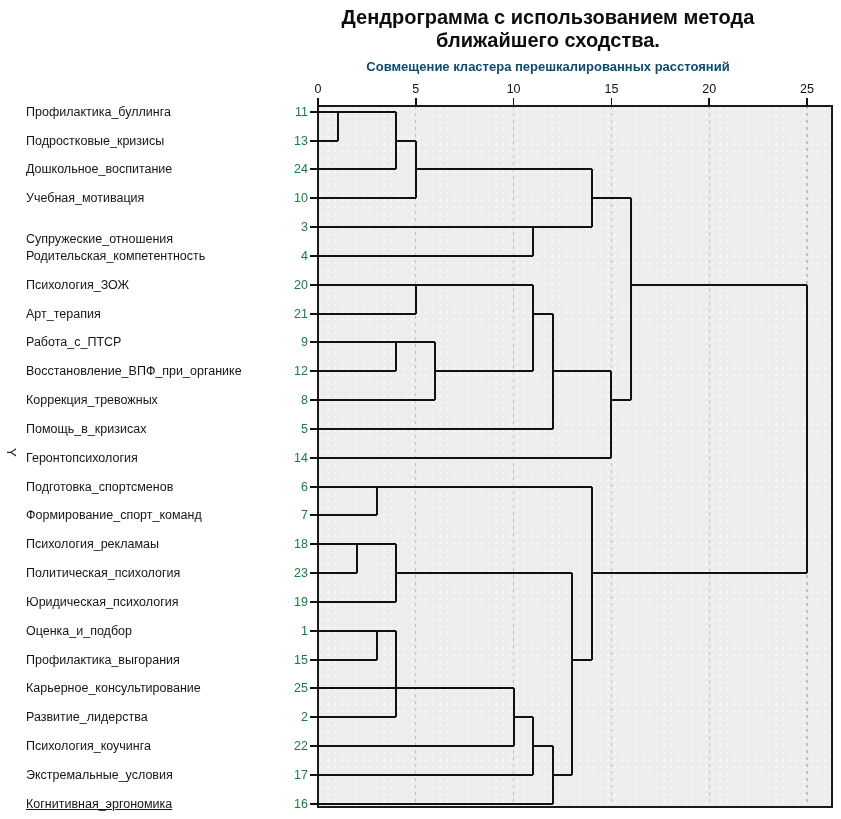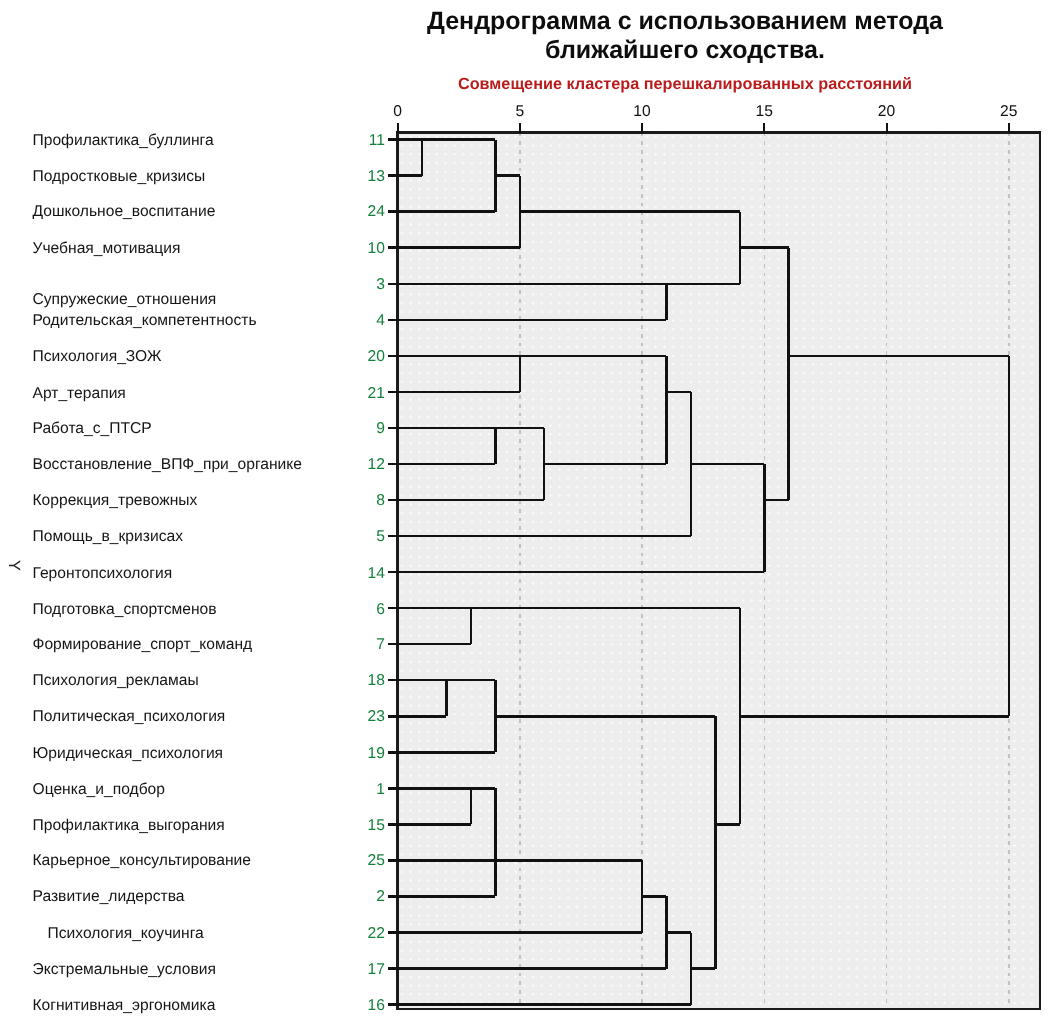--- a/index.html
+++ b/index.html
@@ -1,21 +1,21 @@
 <!DOCTYPE html>
 <html><head>
 <meta charset="utf-8">
 <style>
   html,body{margin:0;padding:0;background:#ffffff;}
   body{width:841px;height:819px;position:relative;overflow:hidden;
        font-family:"Liberation Sans",sans-serif;color:#111;}
   #stage{position:absolute;inset:0;}
   .titleblock{position:absolute;left:255px;top:6px;width:586px;text-align:center;}
   .title{font-size:20px;font-weight:700;line-height:23px;color:#0d0d0d;}
-  .subtitle{margin-top:7px;font-size:13px;font-weight:700;color:#b91c1c;}
+  .subtitle{margin-top:7px;font-size:13px;font-weight:700;color:#0c4a6e;}
   #plot-bg{position:absolute;left:318px;top:106px;width:514px;height:701px;
            background-color:#ededed;
            background-image:radial-gradient(#fbfbfb 1px, rgba(0,0,0,0) 1px);
            background-size:7px 7px;}
   #dendro-svg{position:absolute;left:0;top:0;}
   .grid{stroke:#c2c2c2;stroke-width:1.2;stroke-dasharray:3,4;}
   .frame{fill:none;stroke:#1a1a1a;stroke-width:2;}
   .tree{stroke:#111;stroke-width:2;fill:none;}
   .tick{stroke:#111;stroke-width:1.6;}
   .ticklabel{font-family:"Liberation Sans",sans-serif;font-size:12.5px;fill:#111;}
@@ -149,23 +149,23 @@
       <div class="leaf-label" style="top: 449.696px;">Геронтопсихология</div>
       <div class="leaf-label" style="top: 478.529px;">Подготовка_спортсменов</div>
       <div class="leaf-label" style="top: 507.362px;">Формирование_спорт_команд</div>
       <div class="leaf-label" style="top: 536.195px;">Психология_рекламаы</div>
       <div class="leaf-label" style="top: 565.028px;">Политическая_психология</div>
       <div class="leaf-label" style="top: 593.861px;">Юридическая_психология</div>
       <div class="leaf-label" style="top: 622.694px;">Оценка_и_подбор</div>
       <div class="leaf-label" style="top: 651.527px;">Профилактика_выгорания</div>
       <div class="leaf-label" style="top: 680.36px;">Карьерное_консультирование</div>
       <div class="leaf-label" style="top: 709.193px;">Развитие_лидерства</div>
-      <div class="leaf-label" style="top: 738.026px; margin-left: 12px;">Психология_коучинга</div>
+      <div class="leaf-label" style="top: 738.026px;">Психология_коучинга</div>
       <div class="leaf-label" style="top: 766.859px;">Экстремальные_условия</div>
-      <div class="leaf-label" style="top: 795.692px;">Когнитивная_эргономика</div>
+      <div class="leaf-label" style="top: 795.692px; text-decoration: underline;">Когнитивная_эргономика</div>
     </div>
   <div id="cases-layer">
       <div class="case-number" style="top: 103.7px;">11</div>
       <div class="case-number" style="top: 132.533px;">13</div>
       <div class="case-number" style="top: 161.366px;">24</div>
       <div class="case-number" style="top: 190.199px;">10</div>
       <div class="case-number" style="top: 219.032px;">3</div>
       <div class="case-number" style="top: 247.865px;">4</div>
       <div class="case-number" style="top: 276.698px;">20</div>
       <div class="case-number" style="top: 305.531px;">21</div>

